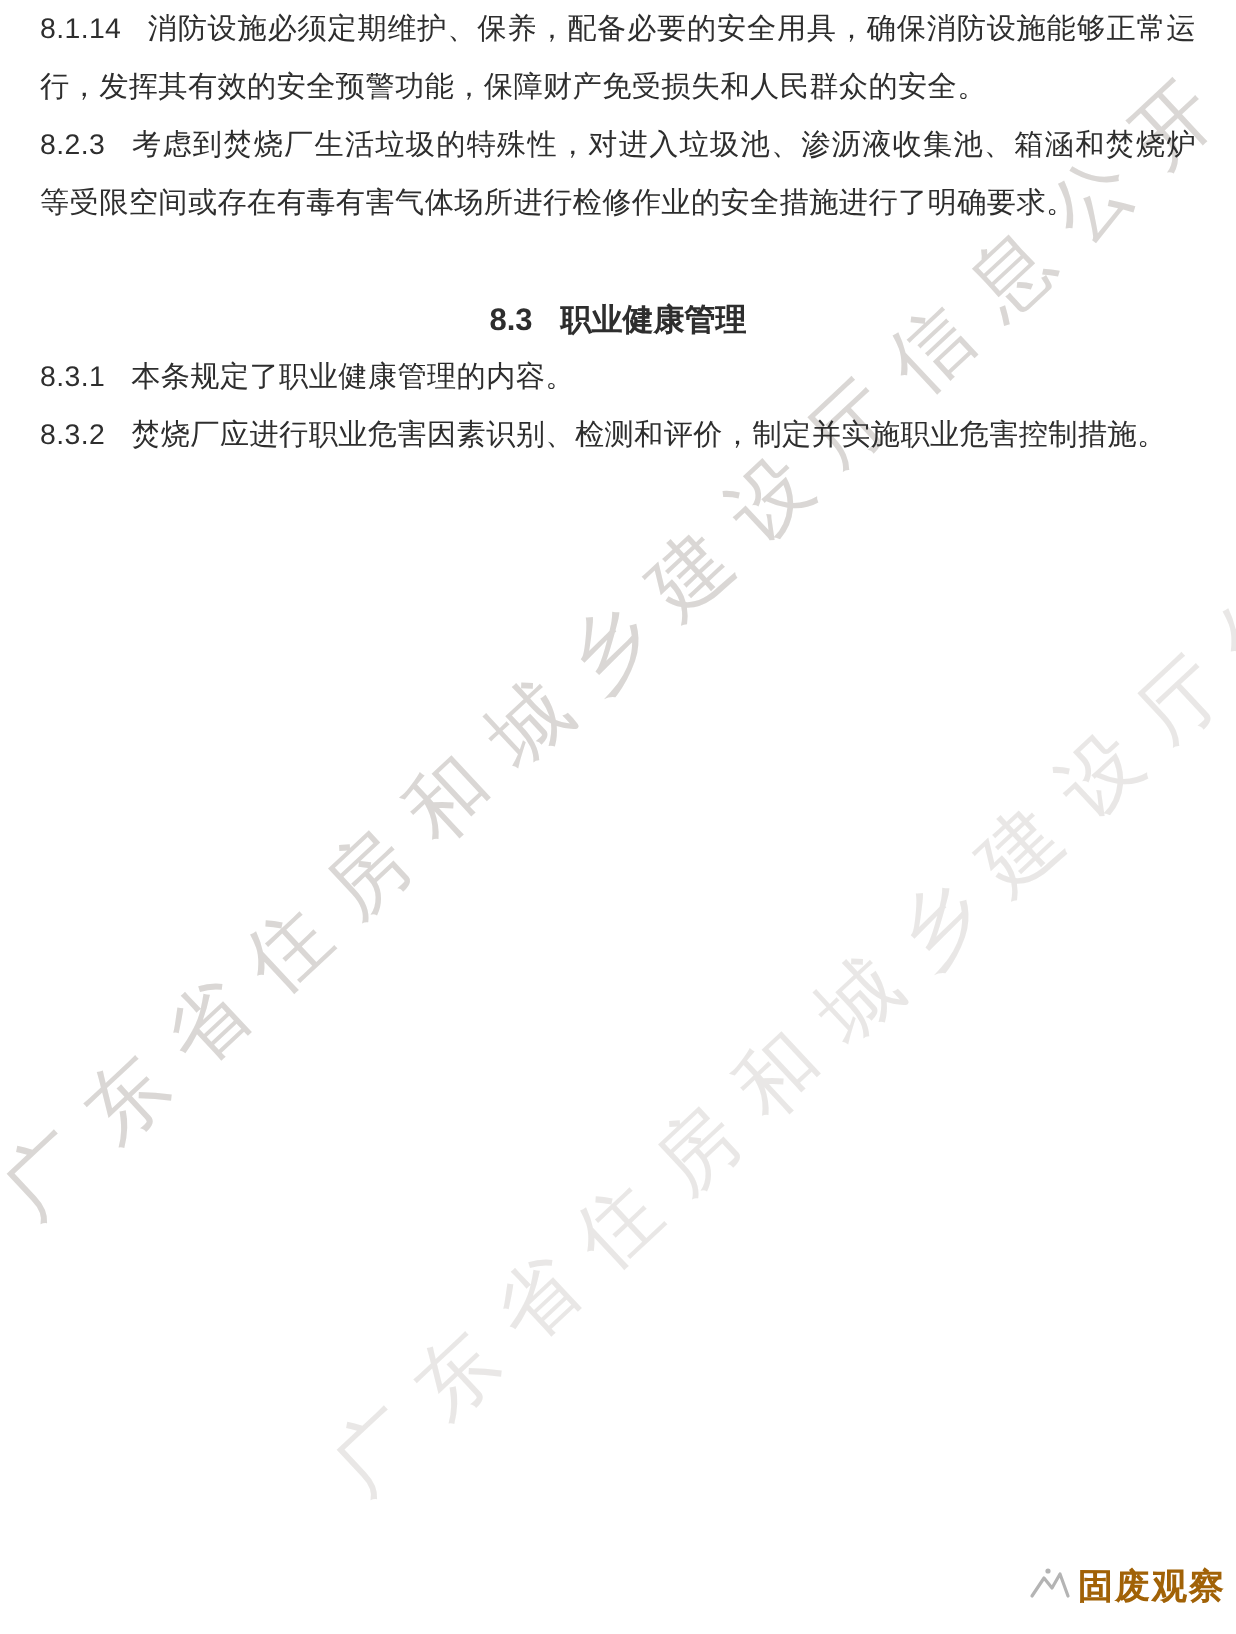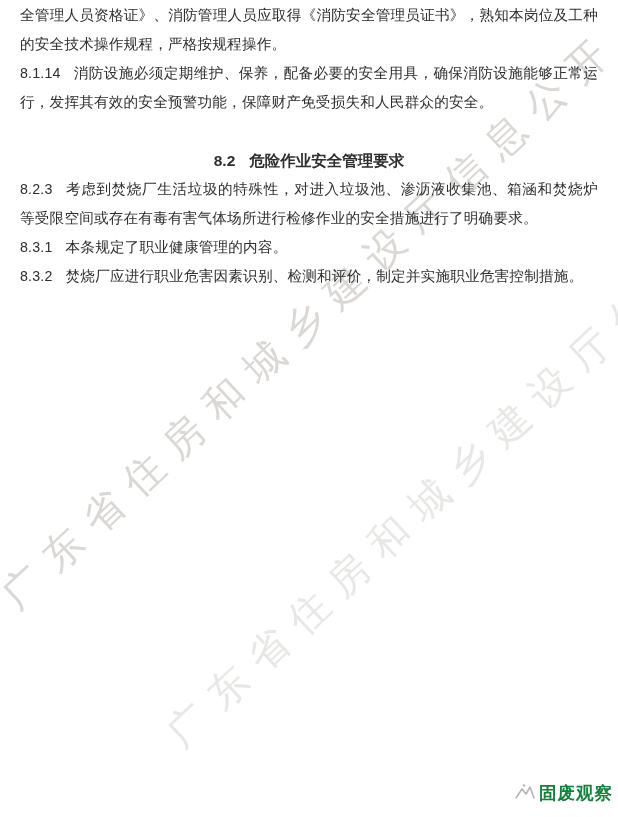--- a/index.html
+++ b/index.html
@@ -86,43 +86,42 @@
 </head>
 <body>
 
 <div class="page">
 
   <div class="wm-line wm-1" style="color:#bcb8b3;">广东省住房和城乡建设厅信息公开</div>
   <div class="wm-line wm-2" style="color:#bcb8b3;">广东省住房和城乡建设厅信息公开</div>
 
   <div class="content">
 
-    <p class="para"><span>全管理人员资格证》、消防管理人员应取得《消防安全管理员证书》，熟知本岗位及工种的安全技术操作规程，严格按规程操作。</span></p>
 
 
 
     <p class="para"><span class="lbl">8.1.14</span><span>消防设施必须定期维护、保养，配备必要的安全用具，确保消防设施能够正常运行，发挥其有效的安全预警功能，保障财产免受损失和人民群众的安全。</span></p>
 
-    <h3 class="heading"><span class="hnum">8.2</span><span>危险作业安全管理要求</span></h3>
 
 
 
     <p class="para"><span class="lbl">8.2.3</span><span>考虑到焚烧厂生活垃圾的特殊性，对进入垃圾池、渗沥液收集池、箱涵和焚烧炉等受限空间或存在有毒有害气体场所进行检修作业的安全措施进行了明确要求。</span></p>
 
 
+    <h3 class="heading"><span class="hnum">8.3</span><span>职业健康管理</span></h3>
 
     <p class="para"><span class="lbl">8.3.1</span><span>本条规定了职业健康管理的内容。</span></p>
 
     <p class="para"><span class="lbl">8.3.2</span><span>焚烧厂应进行职业危害因素识别、检测和评价，制定并实施职业危害控制措施。</span></p>
 
   </div>
 
   <div class="brand">
     <span style="display:inline-flex;">
       <svg width="24" height="22" viewBox="0 0 24 22" fill="none">
         <path d="M3 16 L9 7 L13 12 L17 5 L21 16" stroke="#b4b4b4" stroke-width="1.6" stroke-linecap="round" stroke-linejoin="round"></path>
         <circle cx="11" cy="3.5" r="1.3" fill="#b4b4b4"></circle>
       </svg>
     </span>
-    <span class="brand-text" style="color:#15803d;">固废观察</span>
+    <span class="brand-text" style="color:#a16207;">固废观察</span>
   </div>
 
 </div>
 
 </body></html>

